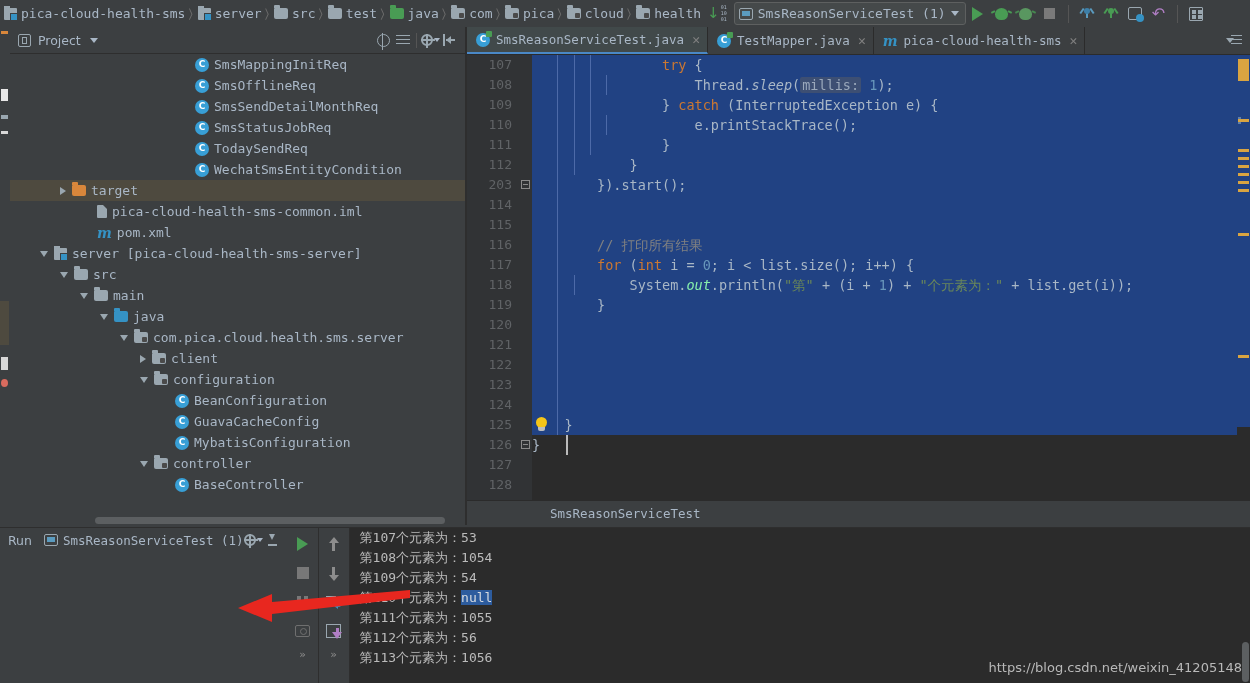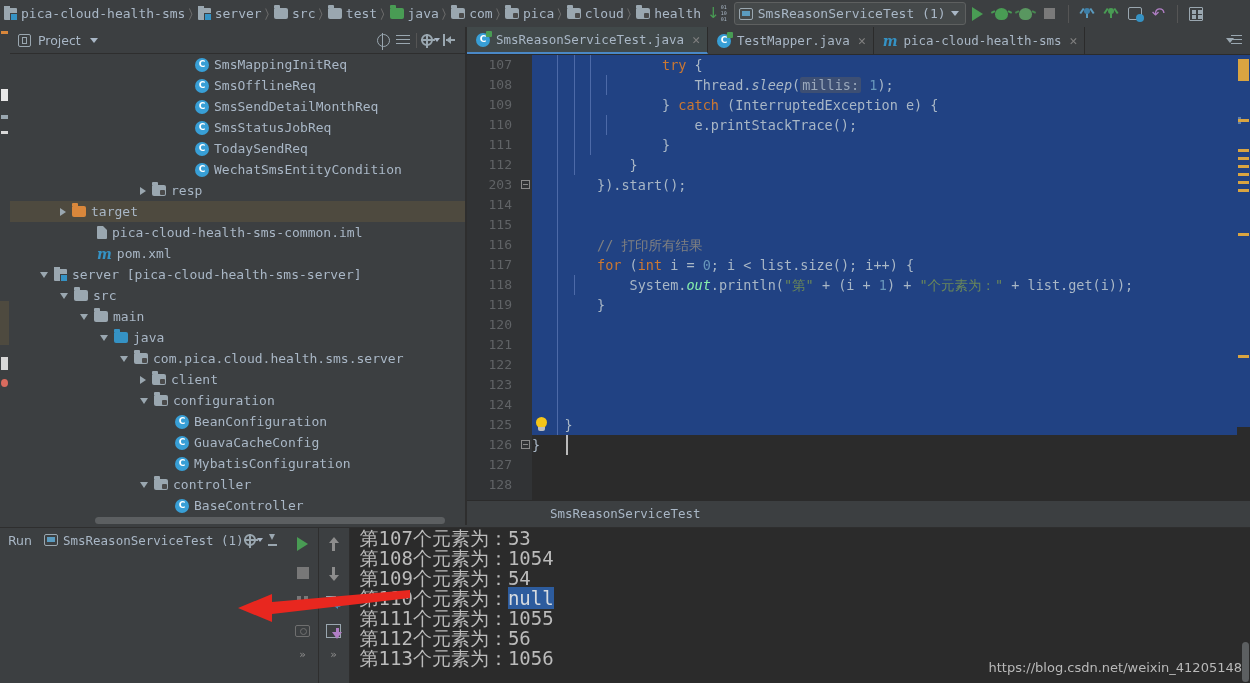--- a/index.html
+++ b/index.html
@@ -554,21 +554,21 @@
     font-family: "DejaVu Sans", sans-serif; font-size: 11px; color: #8d8d8d;
     line-height: 1; margin-top: 2px;
   }
 
   #console {
     flex: 1; position: relative; background: #2b2b2b;
     border-left: 1px solid #2e2e2e; overflow: hidden;
   }
   .oline {
     height: 20px; line-height: 20px; padding-left: 10px;
-    font-family: "DejaVu Sans Mono", monospace; font-size: 19px;
+    font-family: "DejaVu Sans Mono", monospace; font-size: 13px;
     color: #bbbbbb; white-space: pre;
   }
   .oline .hl {
     background: #2d5c9e; color: #d6dbe0;
   }
 
   #arrow-anno {
     position: absolute; left: 238px; top: 588px; pointer-events: none;
   }
 
@@ -784,29 +784,20 @@
             <span class="ico-class">C</span>
             <span class="tlabel">TodaySendReq</span>
           </div>
           <div class="trow">
             <span class="tw" style="width: 170px;"></span>
             <span class="tri none" style="width: 9px;"></span>
             <span style="width: 6px;"></span>
             <span class="ico-class">C</span>
             <span class="tlabel">WechatSmsEntityCondition</span>
           </div>
-          <div class="trow">
-            <span class="tw" style="width: 130px;"></span>
-            <span class="tri "></span>
-            <span style="width: 6px;"></span>
-            <span class="ico-folder">
-              <i class="dot"></i>
-            </span>
-            <span class="tlabel">resp</span>
-          </div>
           <div class="trow sel">
             <span class="tw" style="width: 50px;"></span>
             <span class="tri "></span>
             <span style="width: 6px;"></span>
             <span class="ico-folder orange"></span>
             <span class="tlabel">target</span>
           </div>
           <div class="trow">
             <span class="tw" style="width: 72px;"></span>
             <span class="tri none" style="width: 9px;"></span>

